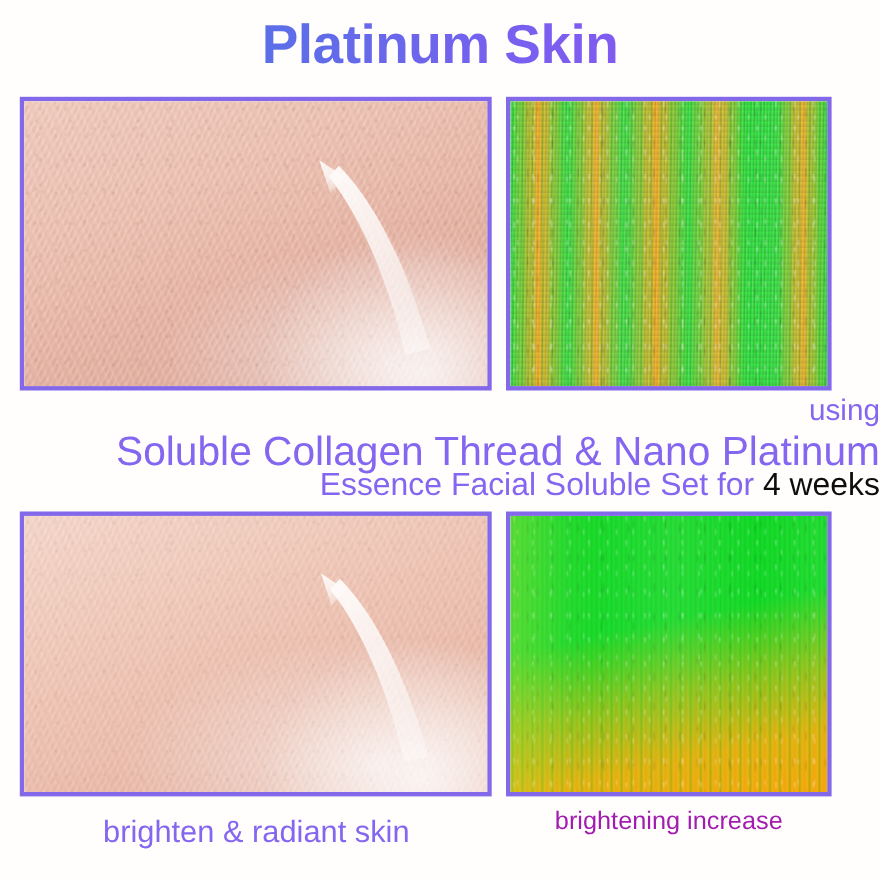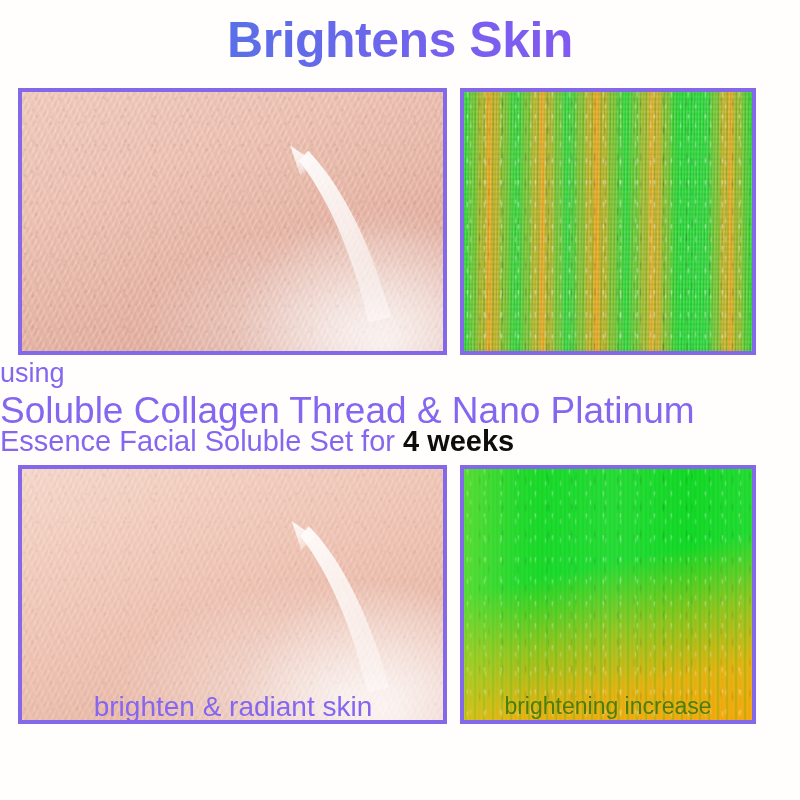--- a/index.html
+++ b/index.html
@@ -189,64 +189,64 @@
     position: absolute;
     inset: 0;
     background: linear-gradient(90deg, rgba(190,220,40,0.30) 0%, rgba(190,220,40,0.05) 18%, rgba(0,0,0,0) 32%);
   }
 
   
   .mid-text {
     position: absolute;
     left: 0;
     width: 800px;
-    text-align: left;
+    text-align: right;
     color: #8466f0;
   }
   #using-line {
     top: 358px;
     font-size: 27px;
   }
   #product-line-1 {
     top: 390px;
     font-size: 37px;
   }
   #product-line-2-wrap {
     top: 425px;
     font-size: 29px;
   }
   #weeks-emphasis {
     color: #0d0d0d;
-    font-weight: bold;
+    font-weight: normal;
   }
 
   #caption-left {
     position: absolute;
     left: 18px;
-    top: 691px;
+    top: 740px;
     width: 430px;
     text-align: center;
     color: #8466f0;
     font-size: 28px;
   }
   #caption-right {
     position: absolute;
     left: 460px;
-    top: 693px;
+    top: 733px;
     width: 296px;
     text-align: center;
-    color: #4d7c0f;
+    color: #a21caf;
     font-size: 23px;
     line-height: 1.2;
   }
 </style>
 </head>
 <body>
 
-<div id="title">Brightens Skin</div>
+<div id="title">Platinum Skin</div>
 
 <div class="panel" style="left:18px; top:88px; width:429px; height:267px;">
   <div class="panel-inner skin-before">
     <div class="skin-texture"></div>
     <div class="skin-texture2"></div>
     <div class="skin-pores"></div>
     <div class="gloss"></div>
     <svg class="arrow-svg" viewBox="0 0 100 160">
       <defs>
         <linearGradient id="ag1" x1="0" y1="0" x2="0.35" y2="1">

